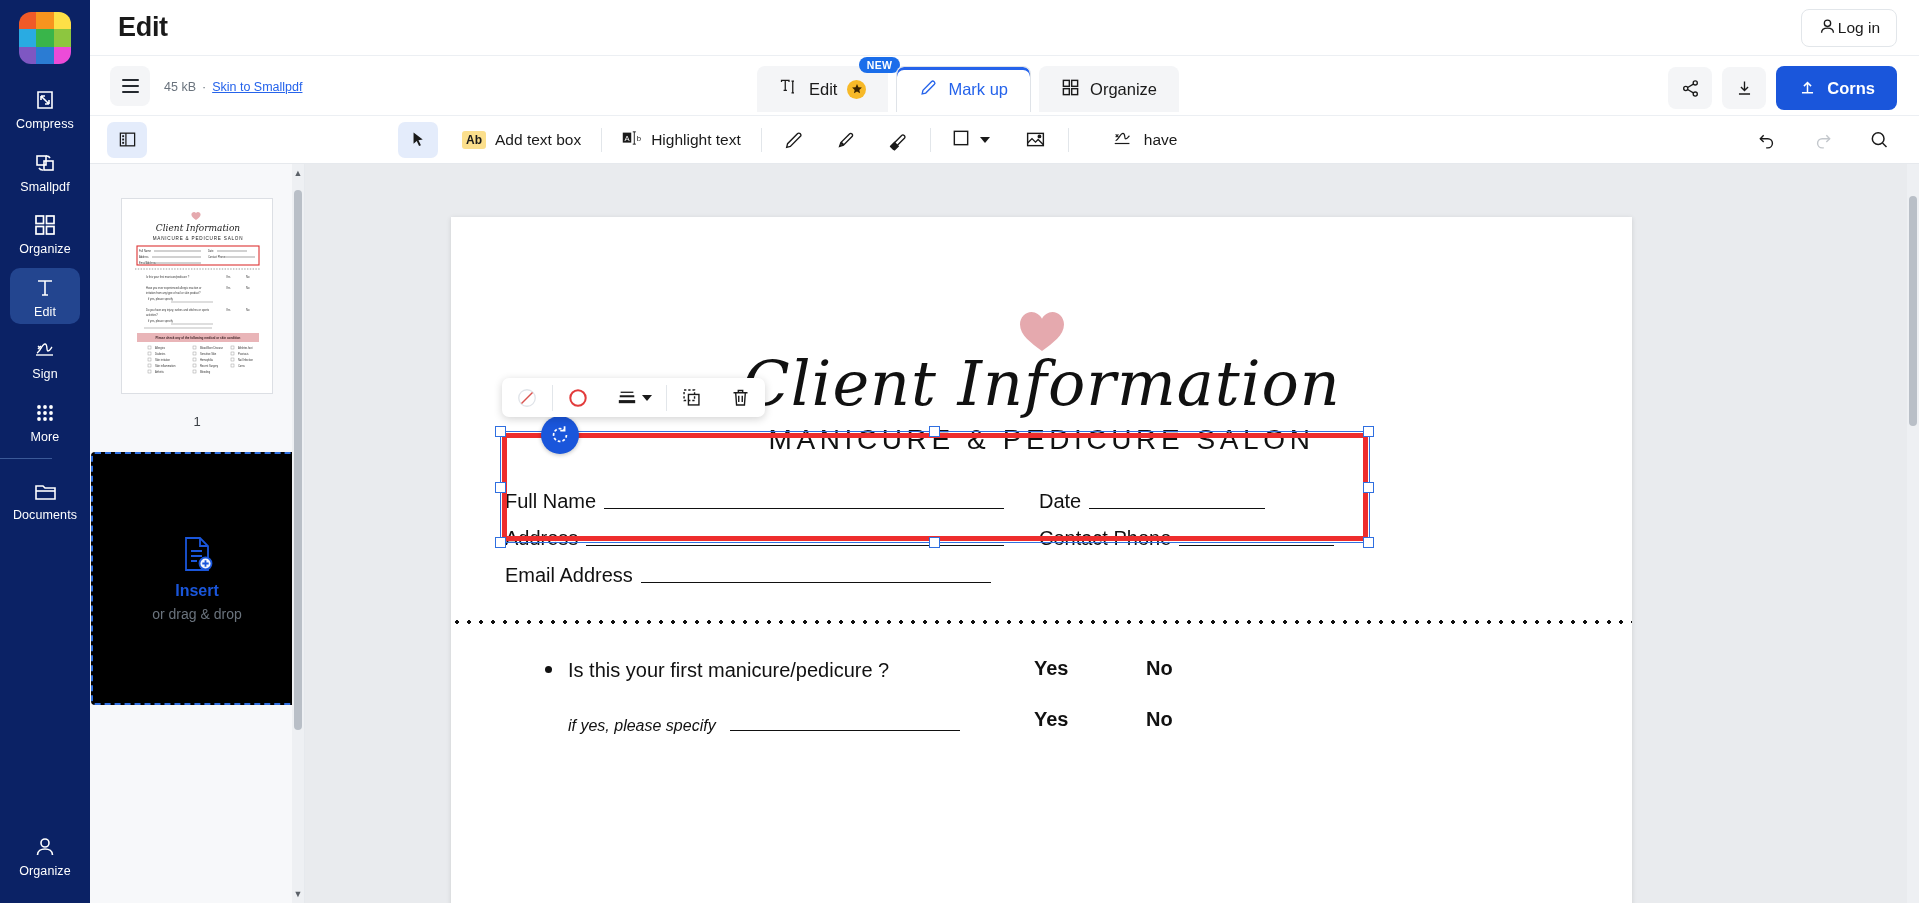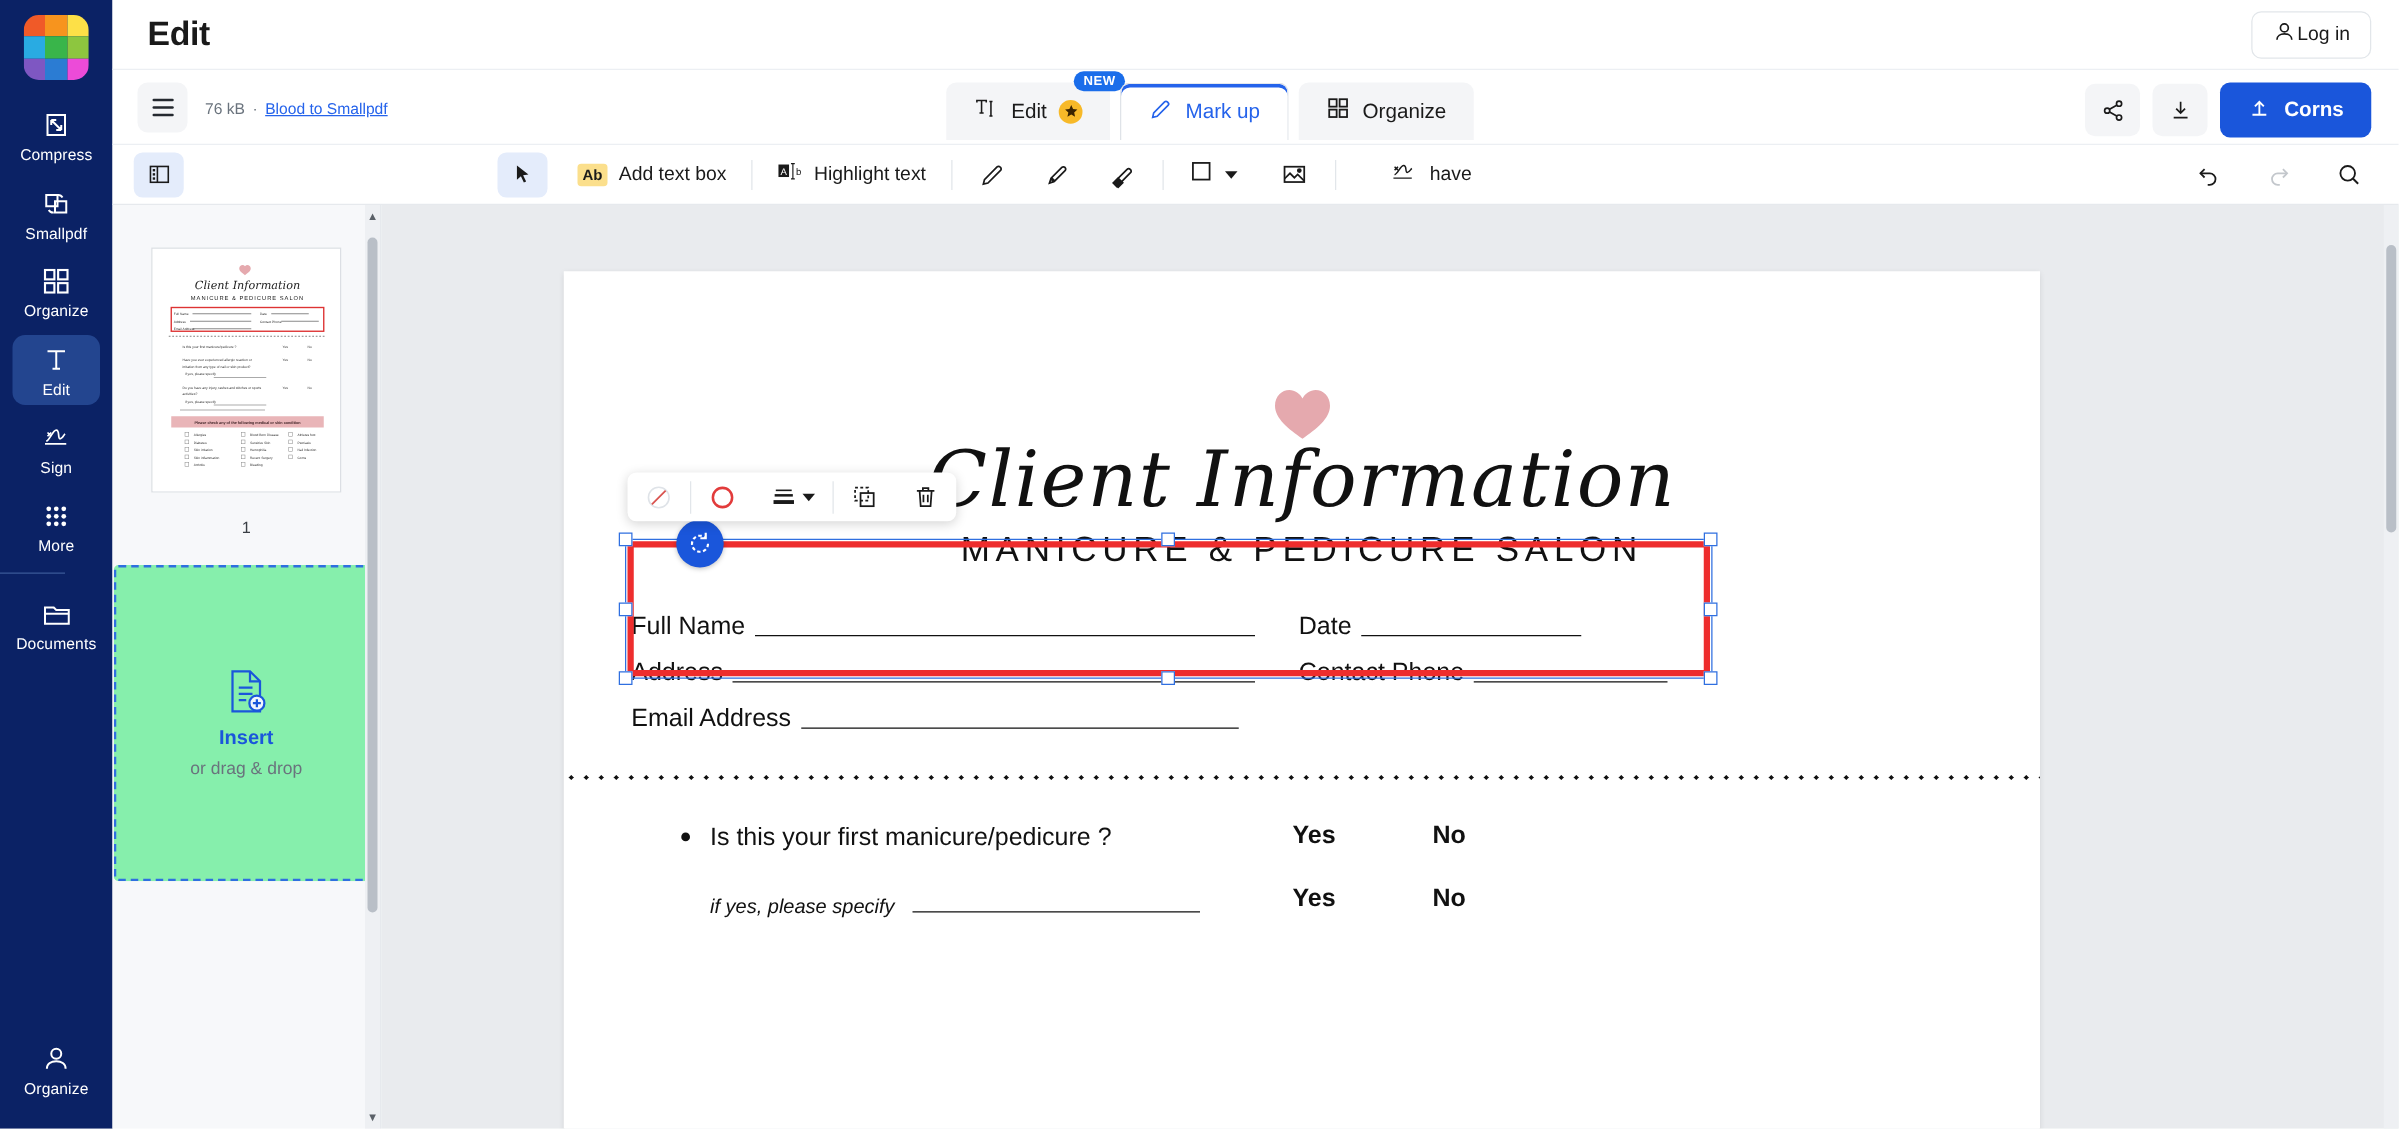--- a/index.html
+++ b/index.html
@@ -108,21 +108,21 @@
     background: #f7f8fa; border-right: 1px solid #e6e9ed; overflow: hidden;
   }
   .thumb-wrap { margin: 34px auto 0 auto; width: 152px; }
   .thumb {
     width: 152px; height: 196px; background: #fff; border: 1px solid #dcdfe4;
     position: relative; overflow: hidden;
   }
   .thumb-num { text-align: center; font-size: 13px; color: #3a3f45; margin-top: 20px; }
   .insert-box {
     margin: 23px auto 0 auto; width: 213px; height: 253px;
-    border: 2px dashed #2f6fe0; border-radius: 4px; background: #86efac;
+    border: 2px dashed #2f6fe0; border-radius: 4px; background: #000000;
     display: flex; flex-direction: column; align-items: center; justify-content: center; gap: 6px; cursor: pointer;
   }
   .insert-title { color: #1a56db; font-size: 16px; font-weight: bold; }
   .insert-sub { color: #6a737d; font-size: 14px; }
 
   .panel-scroll {
     position: absolute; left: 292px; top: 164px; width: 12px; height: 739px; background: #eef0f3;
   }
   .panel-scroll .thumbbar { position: absolute; top: 26px; left: 2px; width: 8px; height: 540px; background: #b9bfc7; border-radius: 4px; }
   .arrow-top, .arrow-bot { position: absolute; left: 0; width: 12px; height: 14px; display: flex; align-items: center; justify-content: center; font-size: 9px; color: #5b6168; }
@@ -327,23 +327,23 @@
 
   <div class="docbar">
     <div class="burger">
       <span></span>
         <span></span>
         <span></span>
     </div>
 
     <div class="fileinfo">
       <div class="filemeta">
-        <span>76 kB</span>
+        <span>45 kB</span>
         <span>·</span>
-        <a>Blood to Smallpdf</a>
+        <a>Skin to Smallpdf</a>
       </div>
     </div>
 
     <div class="tabs">
       <div class="tab">
         <span>
           <svg width="20" height="20" viewBox="0 0 24 24" fill="none" stroke="#1a1a1a" stroke-width="1.5">
             <path d="M3 6V4h9v2M7.5 4v12M5.5 16h4"></path>
             <path d="M15 5h3M16.5 5v14M15 19h3"></path>
           </svg>

